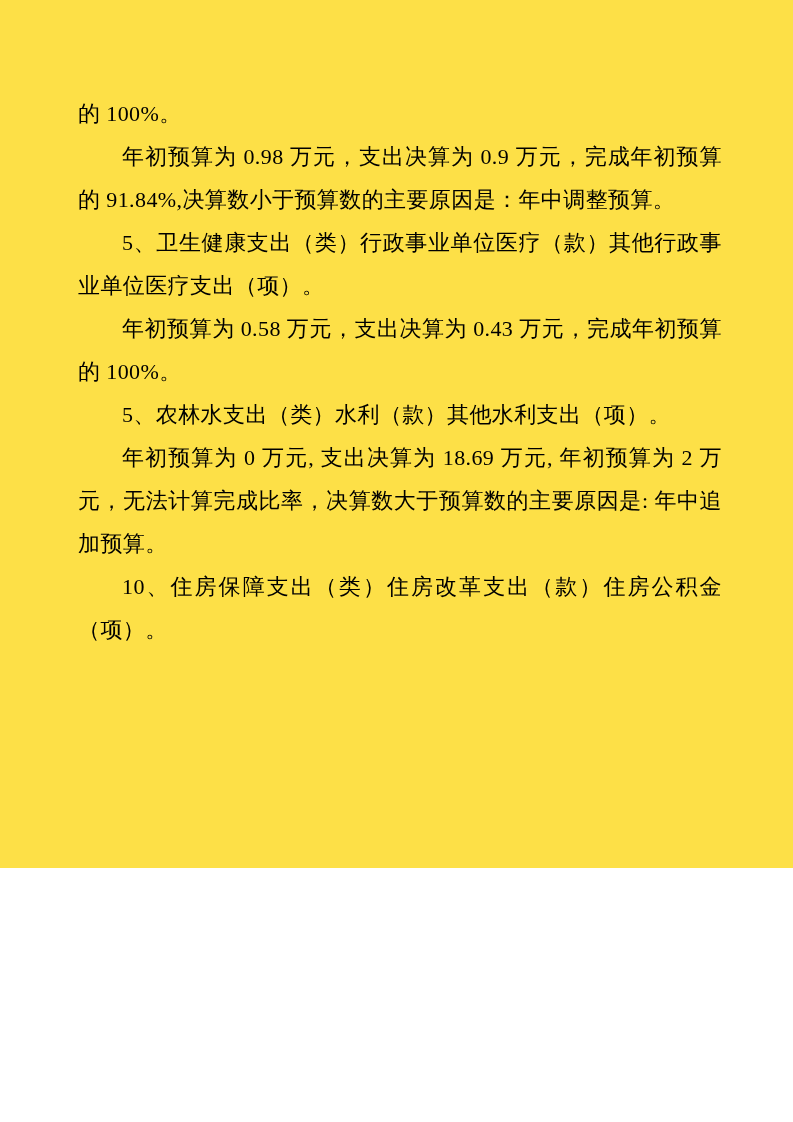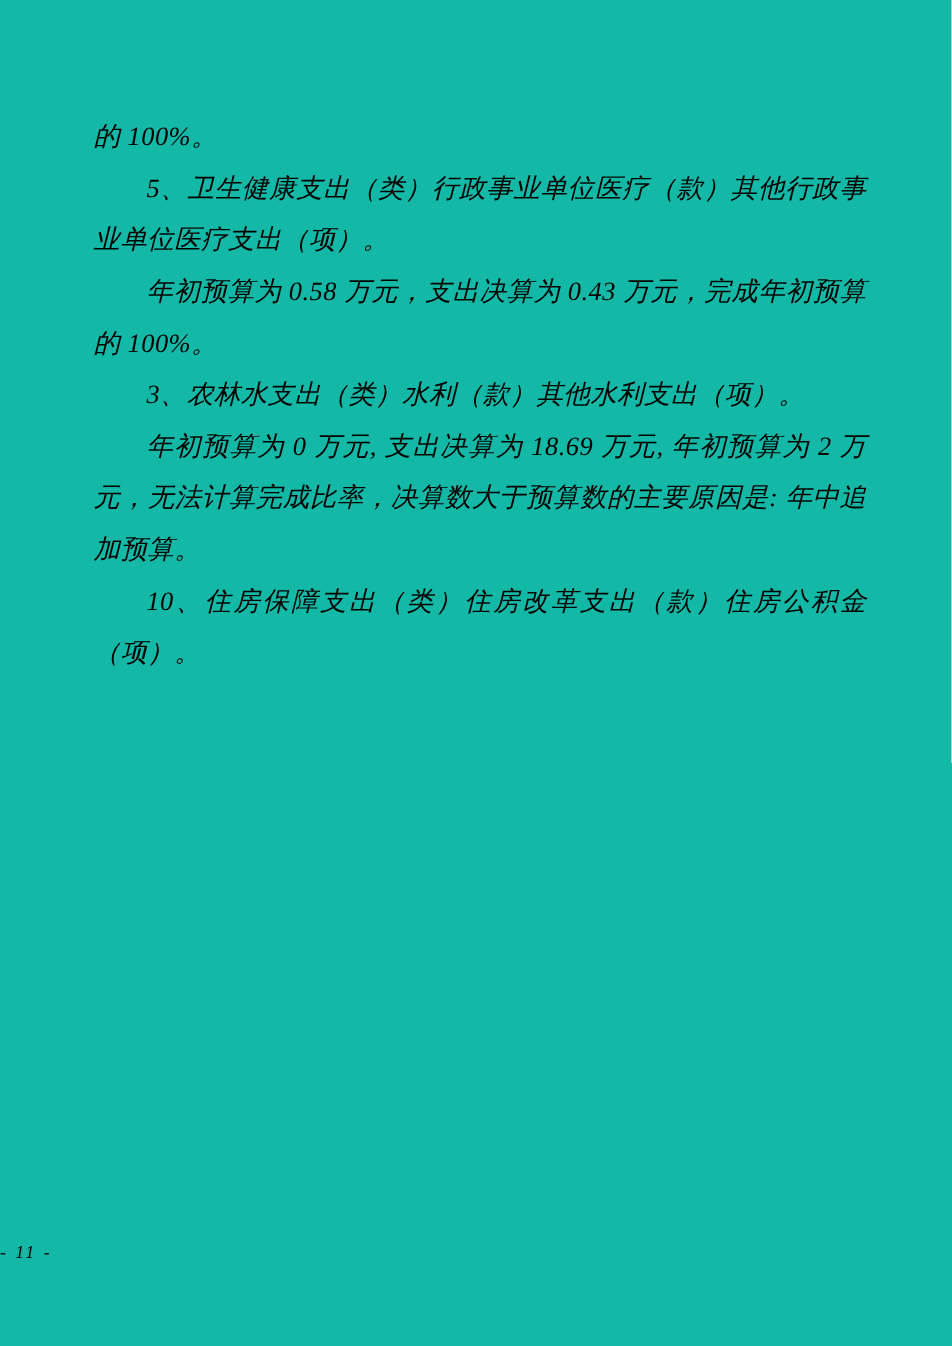--- a/index.html
+++ b/index.html
@@ -3,27 +3,26 @@
 <meta charset="utf-8">
 <style>
   html, body {
     margin: 0;
     padding: 0;
     background: #ffffff;
   }
   .page {
     position: relative;
     width: 793px;
-    height: 1122px;
+    height: 868px;
     margin: 0 auto;
-    background: #14b8a6;
+    background: #fde047;
     color: #000000;
     overflow: hidden;
     box-sizing: border-box;
-    font-style: italic;
   }
   .text-block {
     position: absolute;
     top: 92px;
     left: 78px;
     width: 644px;
     font-family: "Liberation Serif", "DejaVu Serif", serif;
     font-size: 22px;
     line-height: 43px;
     text-align: justify;
@@ -49,21 +48,22 @@
     letter-spacing: 2px;
     color: #000000;
   }
 </style>
 </head>
 <body>
 
 <div class="page">
   <div class="text-block">
     <p class="cont">的 100%。</p>
+    <p>年初预算为 0.98 万元，支出决算为 0.9 万元，完成年初预算的 91.84%,决算数小于预算数的主要原因是：年中调整预算。</p>
     <p>5、卫生健康支出（类）行政事业单位医疗（款）其他行政事业单位医疗支出（项）。</p>
     <p>年初预算为 0.58 万元，支出决算为 0.43 万元，完成年初预算的 100%。</p>
-    <p>3、农林水支出（类）水利（款）其他水利支出（项）。</p>
+    <p>5、农林水支出（类）水利（款）其他水利支出（项）。</p>
     <p>年初预算为 0 万元, 支出决算为 18.69 万元, 年初预算为 2 万元，无法计算完成比率，决算数大于预算数的主要原因是: 年中追加预算。</p>
     <p>10、住房保障支出（类）住房改革支出（款）住房公积金（项）。</p>
 
   </div>
   <div class="page-footer">- 11 -</div>
 </div>
 
 </body></html>

